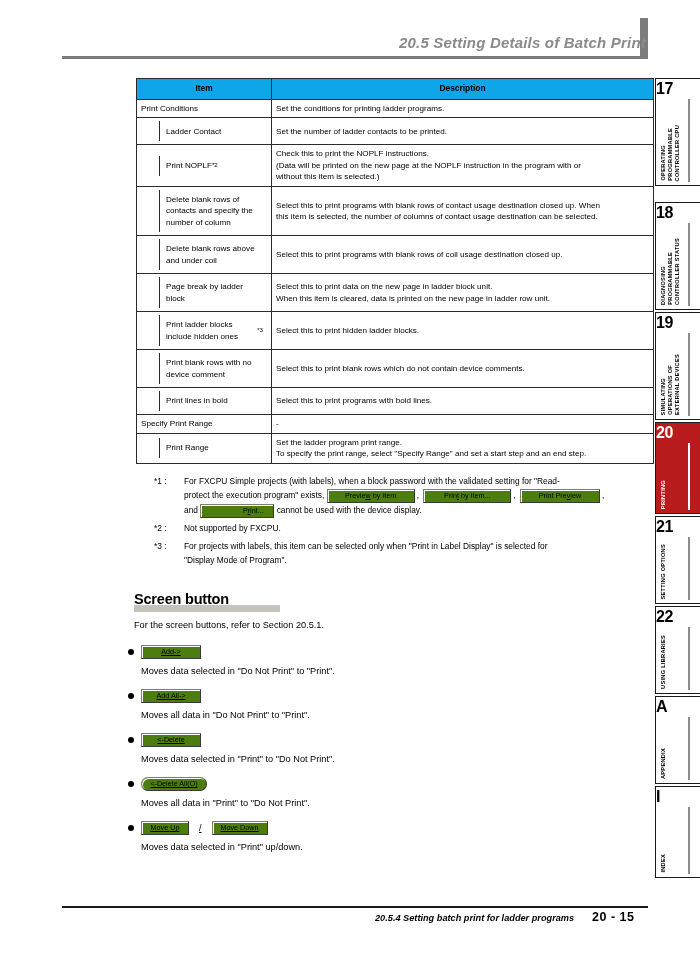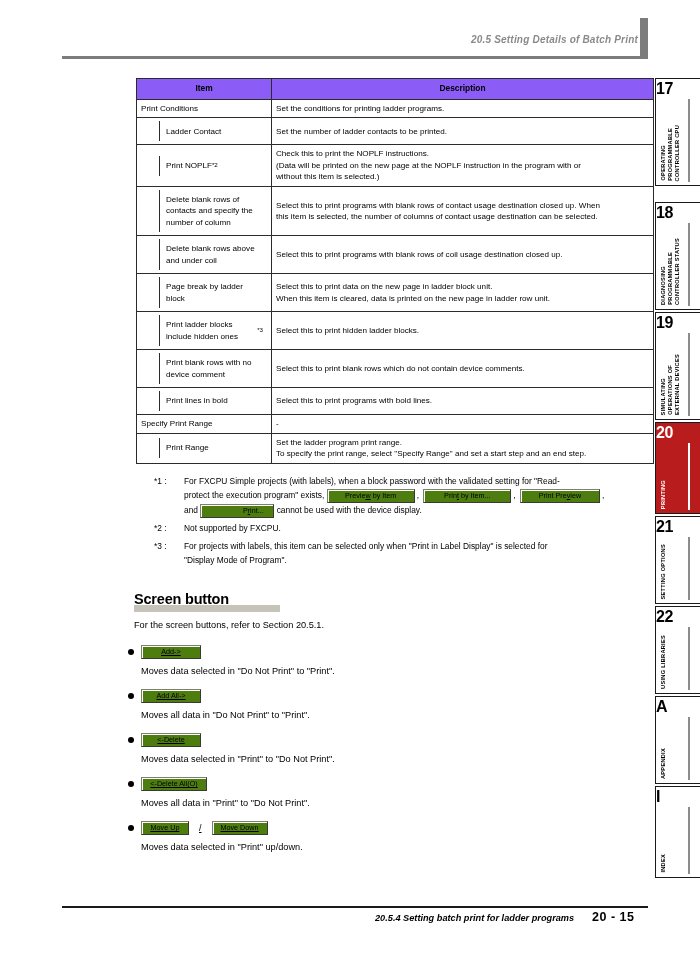--- a/index.html
+++ b/index.html
@@ -26,22 +26,22 @@
     background: #7c7c7c;
   }
   .header-tab {
     position: absolute;
     left: 640px; top: 18px;
     width: 8px; height: 41px;
     background: #7c7c7c;
   }
   .header-title {
     position: absolute;
-    right: 62px; top: 34px;
-    font-size: 10px;
+    right: 54px; top: 34px;
+    font-size: 15px;
     font-style: italic;
     font-weight: bold;
     color: #8a8a8a;
     letter-spacing: 0.2px;
     white-space: nowrap;
   }
 
   
   .content {
     position: absolute;
@@ -57,21 +57,21 @@
     table-layout: fixed;
   }
   table.spec th, table.spec td {
     border: 1px solid #2b2b2b;
     font-size: 8.1px;
     line-height: 1.42;
     vertical-align: middle;
     padding: 3px 4px;
   }
   table.spec th {
-    background: #8b5cf6;
+    background: #0ea5e9;
     text-align: center;
     font-weight: bold;
     font-size: 8.4px;
     padding: 4px 4px;
   }
   .col-item { width: 135px; }
   .col-desc { width: 382px; }
   td.nested { padding: 0; }
   td.nested .inner {
     border-left: 1px solid #2b2b2b;
@@ -173,21 +173,21 @@
     flex: 0 0 6px;
   }
   .btn-caption {
     margin-top: 6px;
     margin-left: 13px;
     font-size: 9.2px;
   }
   .b-add { width: 60px; }
   .b-addall { width: 60px; }
   .b-delete { width: 60px; }
-  .b-deleteall { width: 66px; }
+  .b-deleteall { width: 66px; border-radius: 7px; }
   .b-moveup { width: 48px; }
   .b-movedown { width: 56px; }
   .slash { font-size: 9px; padding: 0 3px; }
 
   
   .sidebar {
     position: absolute;
     left: 655px; top: 78px;
     width: 45px;
   }

